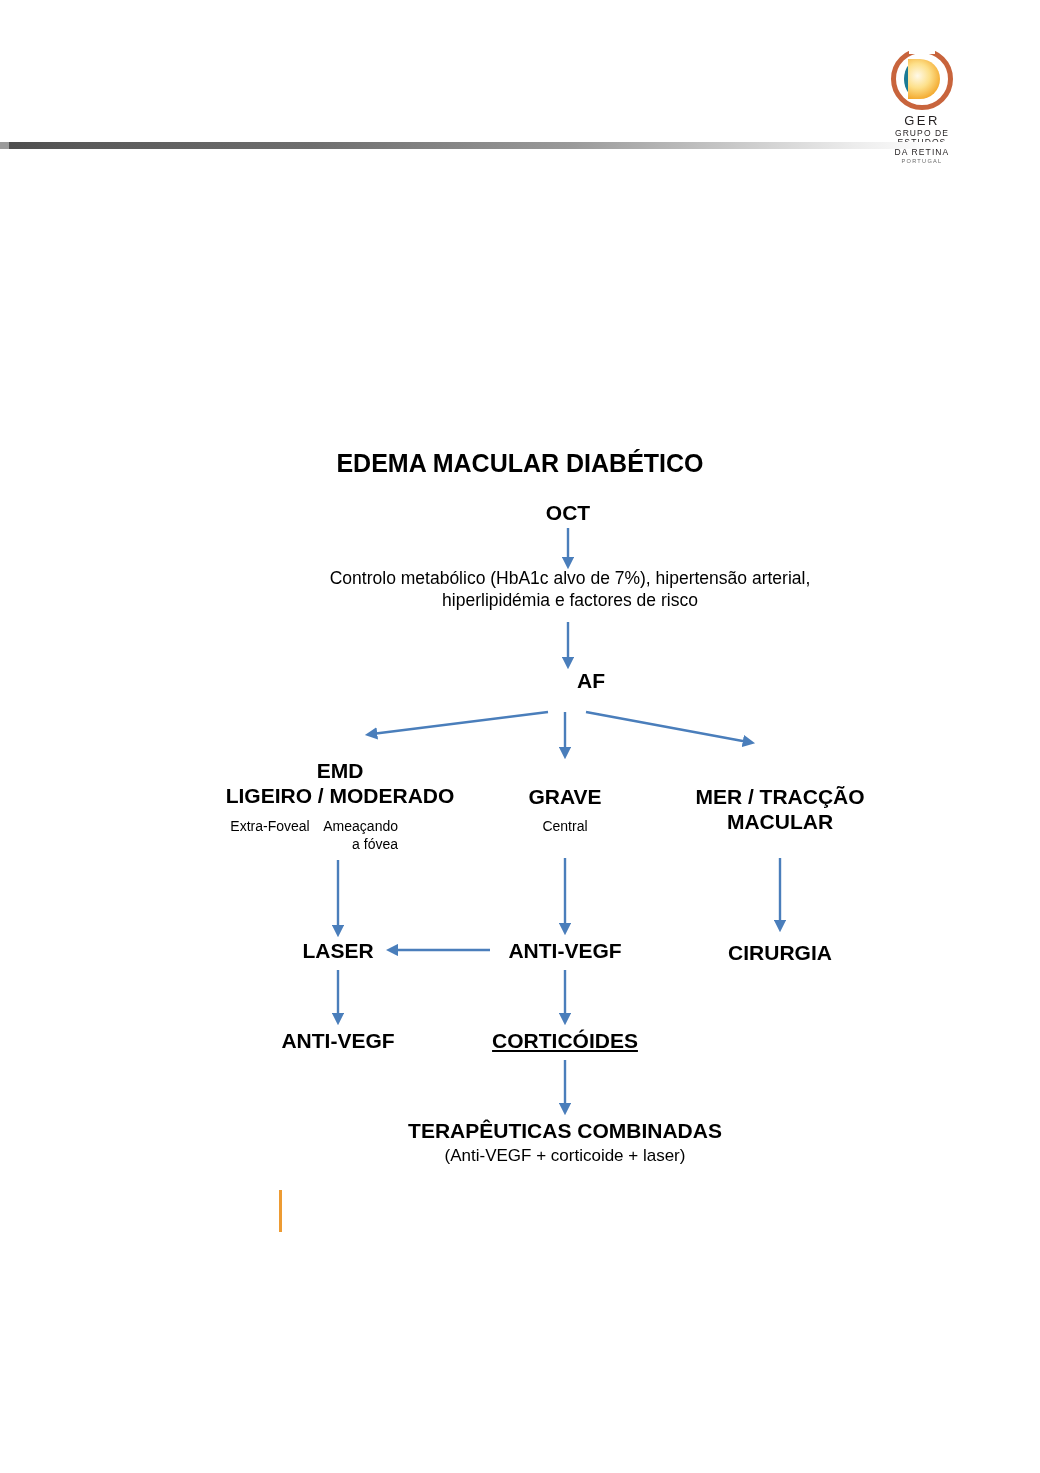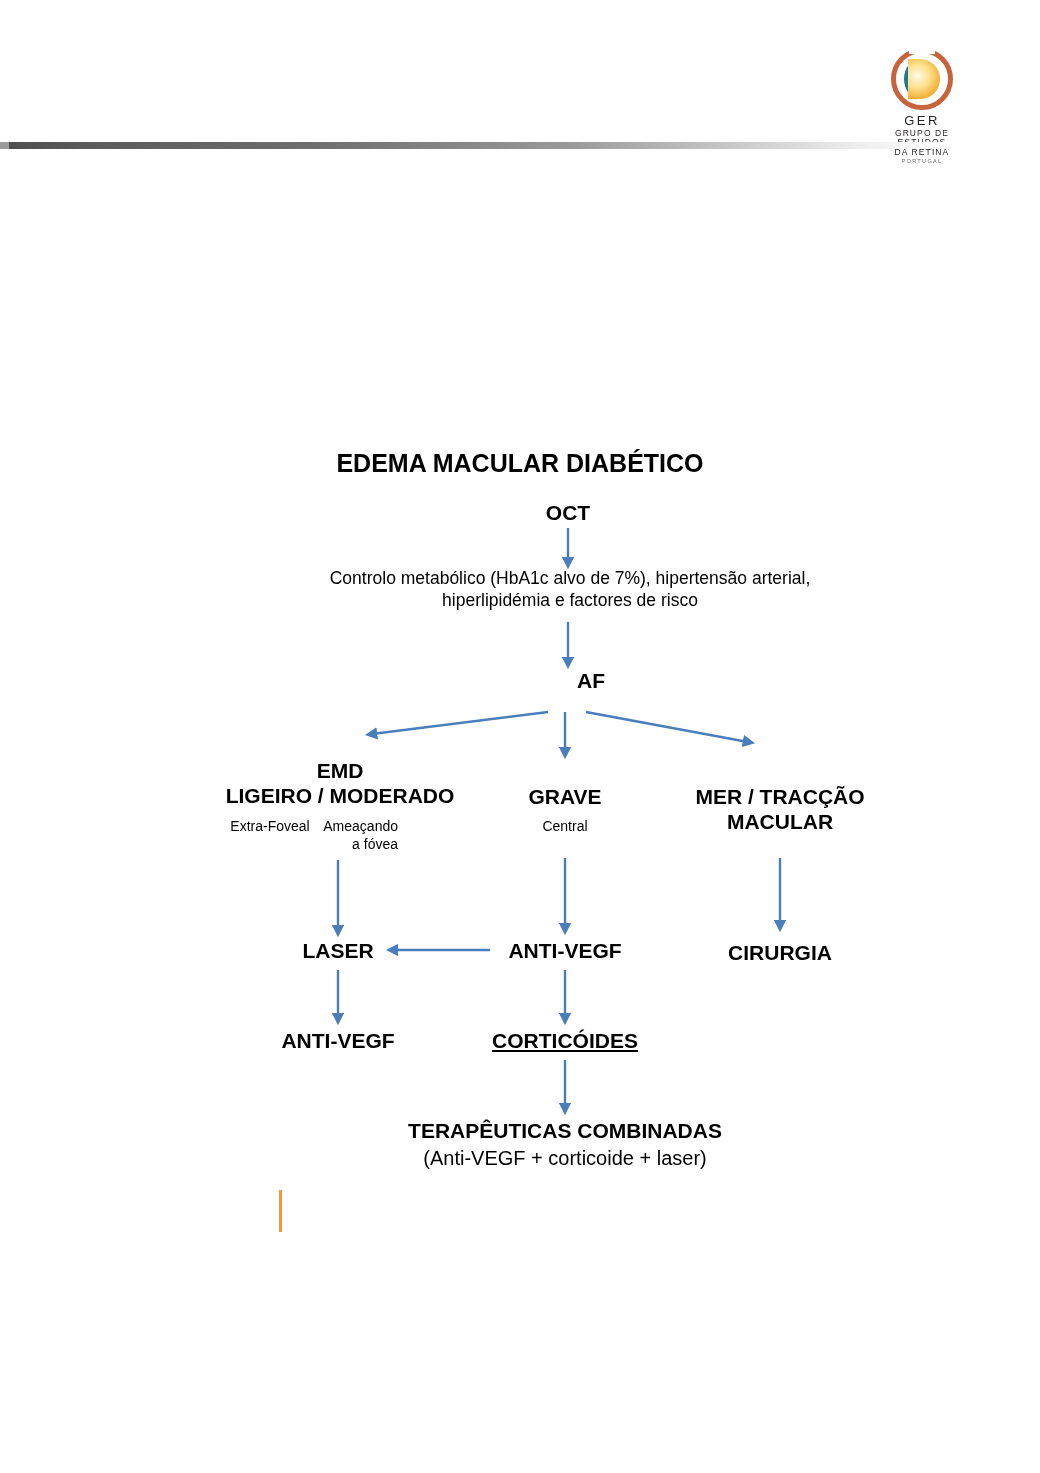--- a/index.html
+++ b/index.html
@@ -149,21 +149,21 @@
     font-size: 17.5px;
     line-height: 1.25;
   }
   .node-small {
     font-weight: 400;
     font-size: 14px;
     line-height: 1.25;
   }
   .node-sub {
     font-weight: 400;
-    font-size: 20px;
+    font-size: 17px;
   }
 
   
   #comment-marker {
     position: absolute;
     left: 279px;
     top: 1190px;
     width: 3px;
     height: 42px;
     background: #ed9b33;

